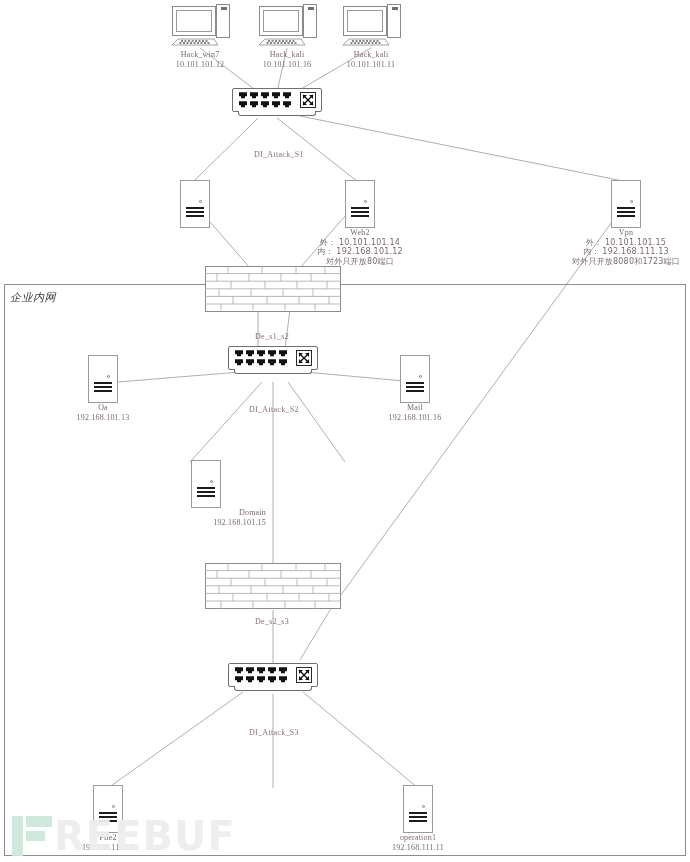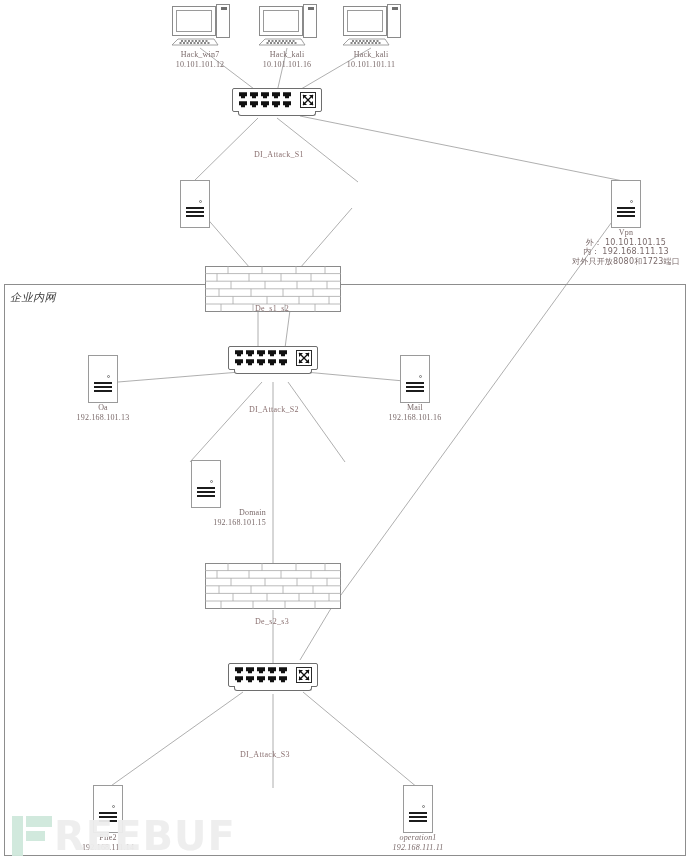--- a/index.html
+++ b/index.html
@@ -399,20 +399,36 @@
     <div class="srv">
       <div class="dot"></div>
       <div class="bars">
           <b></b>
           <b></b>
           <b></b>
         </div>
     </div>
   </div>
 
+  <div class="node" style="left:280px; top:180px; width:160px;">
+    <div class="srv">
+      <div class="dot"></div>
+      <div class="bars">
+          <b></b>
+          <b></b>
+          <b></b>
+        </div>
+    </div>
+    <div class="lbl">
+      <div>Web2</div>
+      <div class="cn">外： 10.101.101.14</div>
+      <div class="cn">内： 192.168.101.12</div>
+      <div class="cn">对外只开放80端口</div>
+    </div>
+  </div>
 
   <div class="node" style="left:546px; top:180px; width:160px;">
     <div class="srv">
       <div class="dot"></div>
       <div class="bars">
           <b></b>
           <b></b>
           <b></b>
         </div>
     </div>
@@ -455,21 +471,21 @@
           <line x1="94" y1="30.4" x2="94" y2="38"></line>
           <line x1="124" y1="30.4" x2="124" y2="38"></line>
           <line x1="16" y1="38" x2="16" y2="46"></line>
           <line x1="48" y1="38" x2="48" y2="46"></line>
           <line x1="80" y1="38" x2="80" y2="46"></line>
           <line x1="110" y1="38" x2="110" y2="46"></line>
         </g>
       </svg>
     </div>
   </div>
-  <div class="devlabel" style="left:255px; top:304px;">De_s1_s2</div>
+  <div class="devlabel" style="left:255px; top:332px;">De_s1_s2</div>
 
   <div class="node" style="left:228px; top:346px; width:90px;">
     <div class="sw">
       <div class="body"></div>
       <div class="base"></div>
       <div class="ports">
         <i>
             <svg viewBox="0 0 10 7" xmlns="http://www.w3.org/2000/svg">
               <path d="M1 0h8v4H7v2H3V4H1z" fill="#111"></path>
             </svg>
@@ -685,39 +701,39 @@
               <path d="M12 2 L2 12"></path>
           </g>
           <path d="M2 2 l4 0 l-4 4 z" fill="#111"></path>
           <path d="M12 12 l-4 0 l4 -4 z" fill="#111"></path>
           <path d="M12 2 l0 4 l-4 -4 z" fill="#111"></path>
           <path d="M2 12 l0 -4 l4 4 z" fill="#111"></path>
         </svg>
       </div>
     </div>
   </div>
-  <div class="devlabel" style="left:240px; top:728px;margin-top:22px;">DI_Attack_S3</div>
+  <div class="devlabel" style="left:249px; top:728px;">DI_Attack_S3</div>
 
   <div class="node" style="left:48px; top:785px; width:120px;">
     <div class="srv">
       <div class="dot"></div>
       <div class="bars">
           <b></b>
           <b></b>
           <b></b>
         </div>
     </div>
     <div class="lbl">
       <div>File2</div>
       <div>192.168.111.14</div>
     </div>
   </div>
 
 
-  <div class="node" style="left:358px; top:785px; width:120px;font-style:italic;">
+  <div class="node" style="left:358px; top:785px; width:120px;">
     <div class="srv">
       <div class="dot"></div>
       <div class="bars">
           <b></b>
           <b></b>
           <b></b>
         </div>
     </div>
     <div class="lbl">
       <div>operation1</div>

